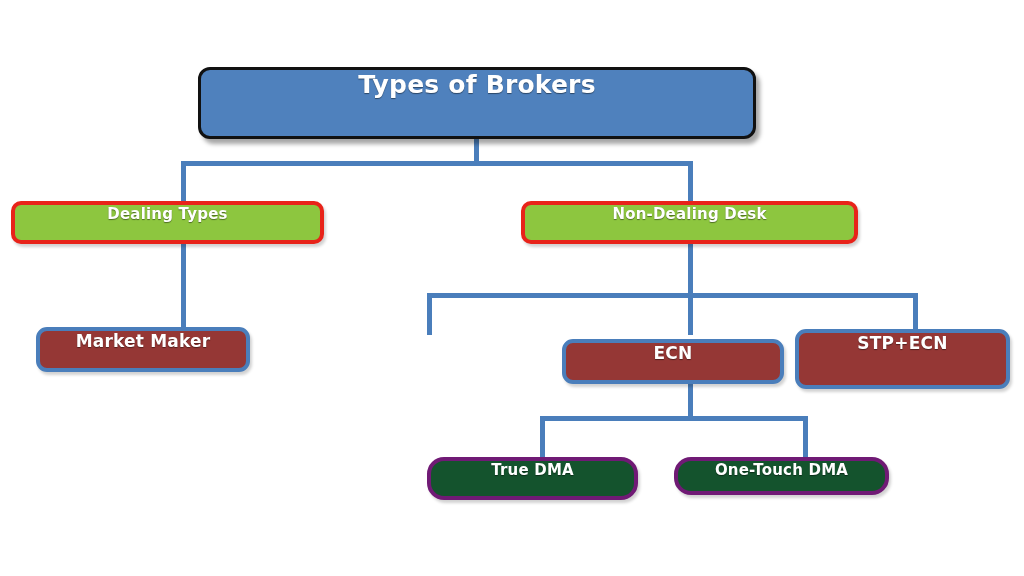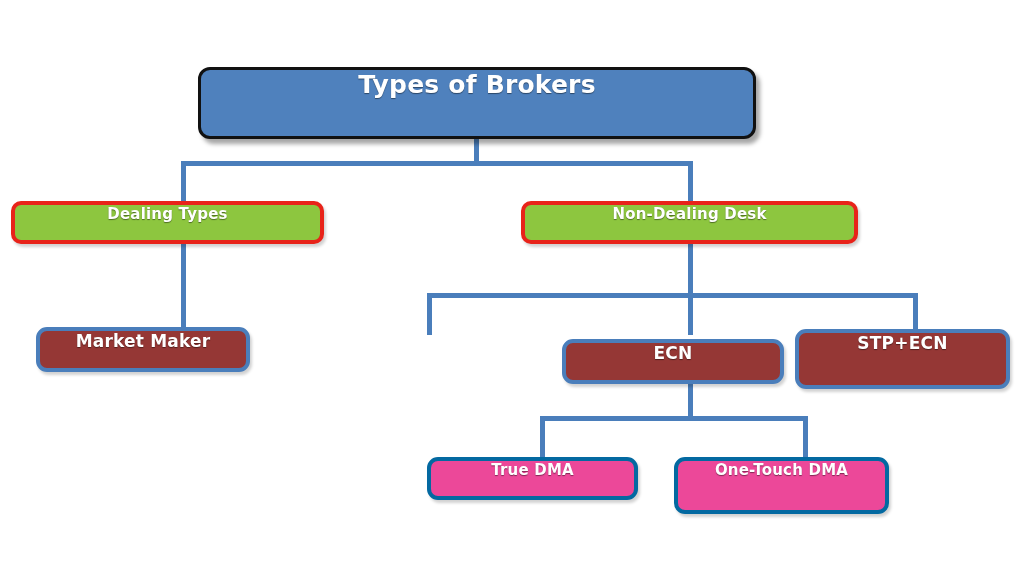--- a/index.html
+++ b/index.html
@@ -61,23 +61,23 @@
   .node.lvl3 {
     background: #953735;
     border: 4px solid #4A7EBB;
     border-radius: 11px;
     font-size: 17px;
     box-shadow: 2px 3px 3px rgba(0,0,0,0.18);
   }
 
   
   .node.lvl4 {
-    background: #ec4899;
-    border: 4px solid #0369a1;
-    border-radius: 11px;
+    background: #14532d;
+    border: 4px solid #701a75;
+    border-radius: 17px;
     font-size: 15px;
     box-shadow: 2px 3px 3px rgba(0,0,0,0.18);
   }
 
   .node-label {
     display: block;
     padding: 0 6px;
     pointer-events: none;
   }
 </style>
@@ -136,17 +136,17 @@
   </div>
 
   <div class="node lvl3" style="left:795px; top:329px; width:215px; height:60px;">
     <span class="node-label">STP+ECN</span>
   </div>
 
   <div class="node lvl4" style="left:427px; top:457px; width:211px; height:43px;">
     <span class="node-label">True DMA</span>
   </div>
 
-  <div class="node lvl4" style="left:674px; top:457px; width:215px; height:57px;">
+  <div class="node lvl4" style="left:674px; top:457px; width:215px; height:38px;">
     <span class="node-label">One-Touch DMA</span>
   </div>
 
 </div>
 
 </body></html>

